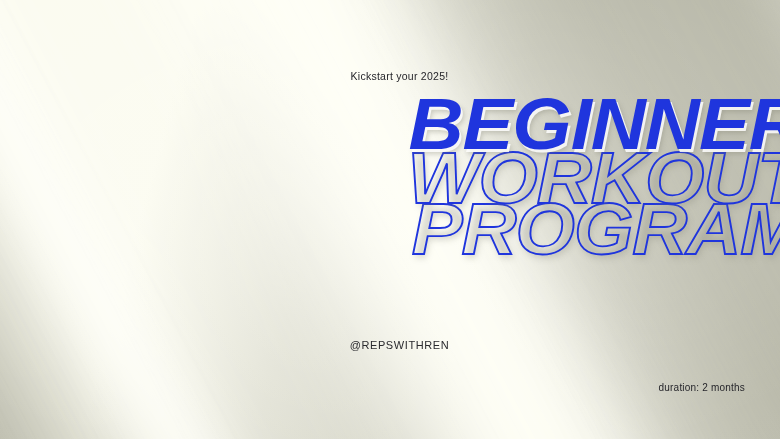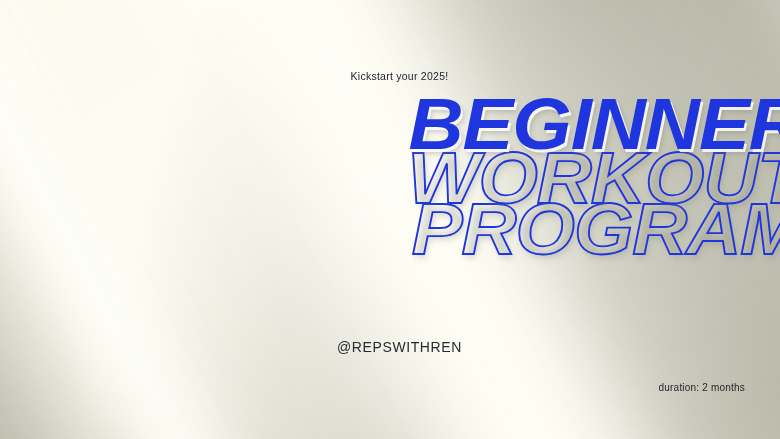--- a/index.html
+++ b/index.html
@@ -190,21 +190,21 @@
     text-shadow: 2px 4px 6px rgba(130,130,115,0.28);
     z-index: -1;
   }
 
   .handle {
     position: absolute;
     top: 339px;
     left: 0;
     width: 100%;
     text-align: center;
-    font-size: 14px;
+    font-size: 11px;
     letter-spacing: 0.6px;
     color: #2a2a2e;
   }
 
   .duration {
     position: absolute;
     top: 382px;
     right: 35px;
     font-size: 10px;
     letter-spacing: 0.2px;

